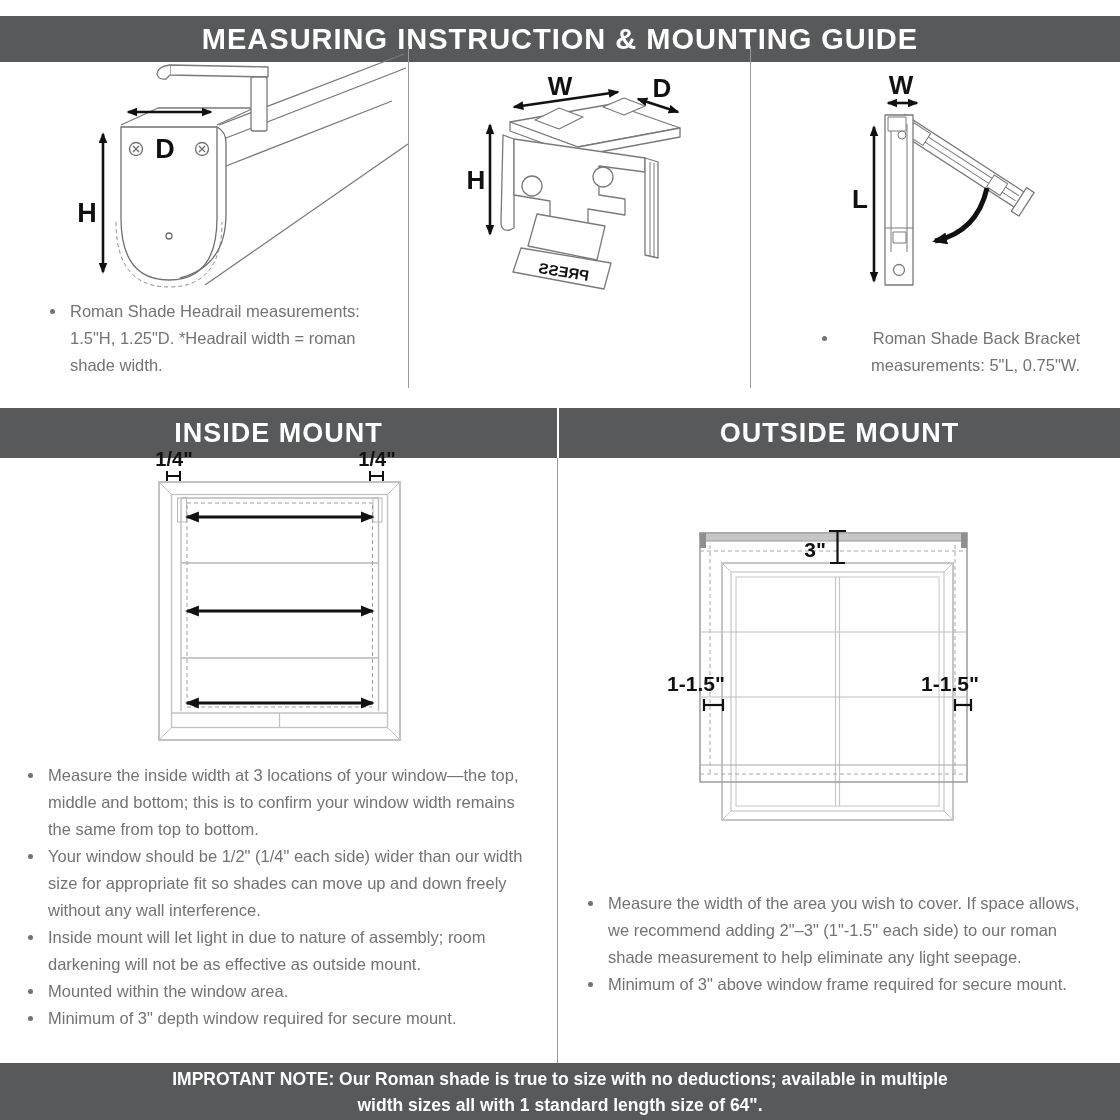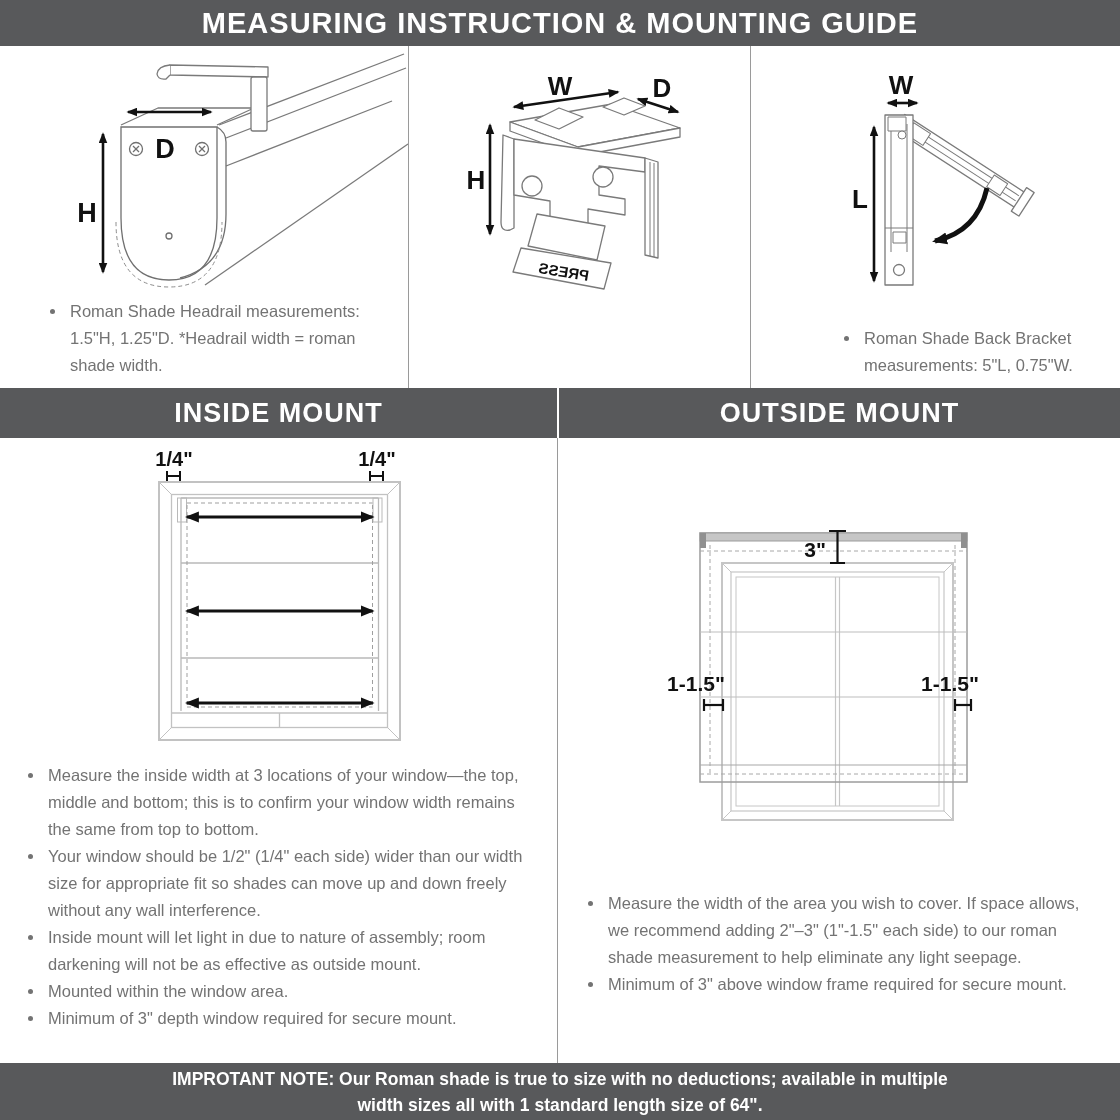--- a/index.html
+++ b/index.html
@@ -1,44 +1,44 @@
 <!DOCTYPE html>
 <html><head>
 <meta charset="utf-8">
 <style>
   html,body{margin:0;padding:0;background:#fff;}
   .page{position:relative;width:1120px;height:1120px;background:#fff;overflow:hidden;
         font-family:"Liberation Sans","DejaVu Sans",sans-serif;}
   .bar{background:#58595b;color:#fff;display:flex;align-items:center;justify-content:center;}
-  .top-bar{position:absolute;left:0;top:0;width:1120px;height:46px;}
+  .top-bar{position:absolute;left:0;top:16px;width:1120px;height:46px;}
   .top-bar span{font-weight:bold;font-size:29px;letter-spacing:1px;}
   .vdiv{position:absolute;width:1px;background:#9a9a9a;}
   #div1{left:408px;top:46px;height:342px;}
   #div2{left:750px;top:46px;height:342px;}
   #divC{left:557px;top:438px;height:625px;}
-  .section-bars{position:absolute;left:0;top:388px;width:1120px;height:50px;display:flex;}
+  .section-bars{position:absolute;left:0;top:408px;width:1120px;height:50px;display:flex;}
   .half{height:50px;}
   .half span{font-weight:bold;font-size:27px;letter-spacing:1px;}
   #insideBar{width:557px;}
   .bar-gap{width:2px;height:50px;background:#fff;}
   #outsideBar{flex:1;}
   .footer-bar{position:absolute;left:0;top:1063px;width:1120px;height:57px;}
   .footer-bar p{margin:3px;width:810px;text-align:center;font-weight:bold;font-size:17.5px;line-height:26px;}
   .dwg{position:absolute;}
   #svg1{left:0;top:46px;}
   #svg2{left:409px;top:46px;}
   #svg3{left:751px;top:46px;}
   #svgIn{left:140px;top:445px;}
   #svgOut{left:600px;top:525px;}
   .note{position:absolute;color:#737373;font-size:16.5px;line-height:27px;}
   .note ul{margin:0;padding-left:17px;list-style:disc;}
   .note li{padding-left:3px;}
   #note1{left:50px;top:298px;width:318px;}
   #note2{left:444px;top:325px;width:295px;}
-  #note3{left:844px;top:325px;width:258px;}
+  #note3{left:822px;top:325px;width:258px;text-align:right;}
   #noteInside{left:28px;top:762px;width:502px;}
   #noteOutside{left:588px;top:890px;width:512px;}
   svg text{font-family:"Liberation Sans","DejaVu Sans",sans-serif;font-weight:bold;fill:#111;}
 </style>
 </head>
 <body>
 
 <div class="page">
 
   <header class="bar top-bar">

